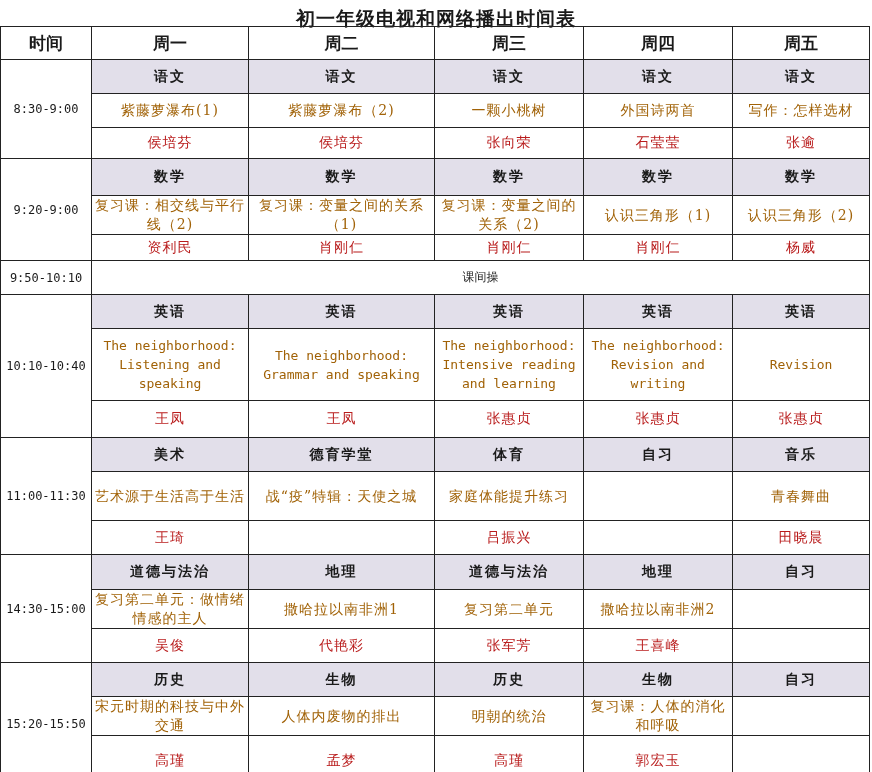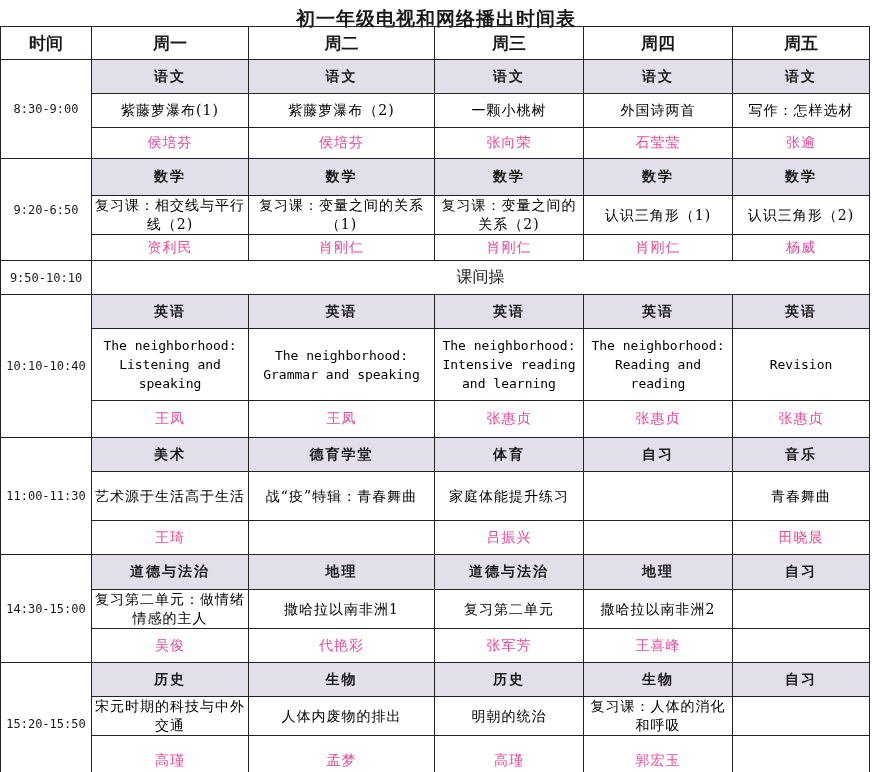--- a/index.html
+++ b/index.html
@@ -10,25 +10,25 @@
              font-family: "DejaVu Serif", "Liberation Serif", serif; letter-spacing:1px; }
     table.sched { position:absolute; left:0; top:26px; width:869px;
                   border-collapse:collapse; table-layout:fixed; }
     table.sched td, table.sched th { border:1.5px solid #222; padding:0 2px;
                   text-align:center; vertical-align:middle; overflow:hidden; }
     th.hdr { height:32px; font-size:17px; font-weight:bold;
              font-family: "DejaVu Sans", "Liberation Sans", sans-serif; }
     td.time { font-family: "DejaVu Sans Mono", "Liberation Mono", monospace;
               font-size:12px; white-space:nowrap; padding:0; }
     td.subj { background:#e2dfea; font-weight:bold; font-size:14px; letter-spacing:2px;margin-top:48px; }
-    td.topic { font-size:14px; line-height:19px; letter-spacing:1px; color:#000000; }
+    td.topic { font-size:14px; line-height:19px; letter-spacing:1px; color:#a16207; }
     td.topic.en { font-family: "DejaVu Sans Mono", "Liberation Mono", monospace;
                   font-size:13px; letter-spacing:0; line-height:19px; }
-    td.teacher { font-size:14px; letter-spacing:1px; color:#ec4899;margin-top:20px; }
-    td.brk { text-align:center; font-size:16px; }
+    td.teacher { font-size:14px; letter-spacing:1px; color:#b91c1c;margin-top:20px; }
+    td.brk { text-align:center; font-size:12px; }
   </style>
 </head>
 <body>
 
 <div class="title">初一年级电视和网络播出时间表</div>
 
 <table class="sched">
   <colgroup>
     <col style="width:91px">
       <col style="width:157px">
@@ -64,21 +64,21 @@
         <td class="topic">写作：怎样选材</td>
       </tr>
       <tr style="height: 31px;">
         <td class="teacher">侯培芬</td>
         <td class="teacher">侯培芬</td>
         <td class="teacher">张向荣</td>
         <td class="teacher">石莹莹</td>
         <td class="teacher">张逾</td>
       </tr>
       <tr style="height: 37px;">
-        <td class="time" rowspan="3">9:20-6:50</td>
+        <td class="time" rowspan="3">9:20-9:00</td>
         <td class="subj">数学</td>
         <td class="subj">数学</td>
         <td class="subj">数学</td>
         <td class="subj">数学</td>
         <td class="subj">数学</td>
       </tr>
       <tr style="height: 37px;">
         <td class="topic">复习课：相交线与平行线（2)</td>
         <td class="topic">复习课：变量之间的关系（1)</td>
         <td class="topic">复习课：变量之间的关系（2)</td>
@@ -101,41 +101,41 @@
         <td class="subj">英语</td>
         <td class="subj">英语</td>
         <td class="subj">英语</td>
         <td class="subj">英语</td>
         <td class="subj">英语</td>
       </tr>
       <tr style="height: 72px;">
         <td class="topic en">The neighborhood: Listening and speaking</td>
         <td class="topic en">The neighborhood: Grammar and speaking</td>
         <td class="topic en">The neighborhood: Intensive reading and learning</td>
-        <td class="topic en">The neighborhood: Reading and reading</td>
+        <td class="topic en">The neighborhood: Revision and writing</td>
         <td class="topic en">Revision</td>
       </tr>
       <tr style="height: 37px;">
         <td class="teacher">王凤</td>
         <td class="teacher">王凤</td>
         <td class="teacher">张惠贞</td>
         <td class="teacher">张惠贞</td>
         <td class="teacher">张惠贞</td>
       </tr>
       <tr style="height: 34px;">
         <td class="time" rowspan="3">11:00-11:30</td>
         <td class="subj">美术</td>
         <td class="subj">德育学堂</td>
         <td class="subj">体育</td>
         <td class="subj">自习</td>
         <td class="subj">音乐</td>
       </tr>
       <tr style="height: 49px;">
         <td class="topic">艺术源于生活高于生活</td>
-        <td class="topic">战“疫”特辑：青春舞曲</td>
+        <td class="topic">战“疫”特辑：天使之城</td>
         <td class="topic">家庭体能提升练习</td>
         <td class="topic"></td>
         <td class="topic">青春舞曲</td>
       </tr>
       <tr style="height: 34px;">
         <td class="teacher">王琦</td>
         <td class="teacher"></td>
         <td class="teacher">吕振兴</td>
         <td class="teacher"></td>
         <td class="teacher">田晓晨</td>

